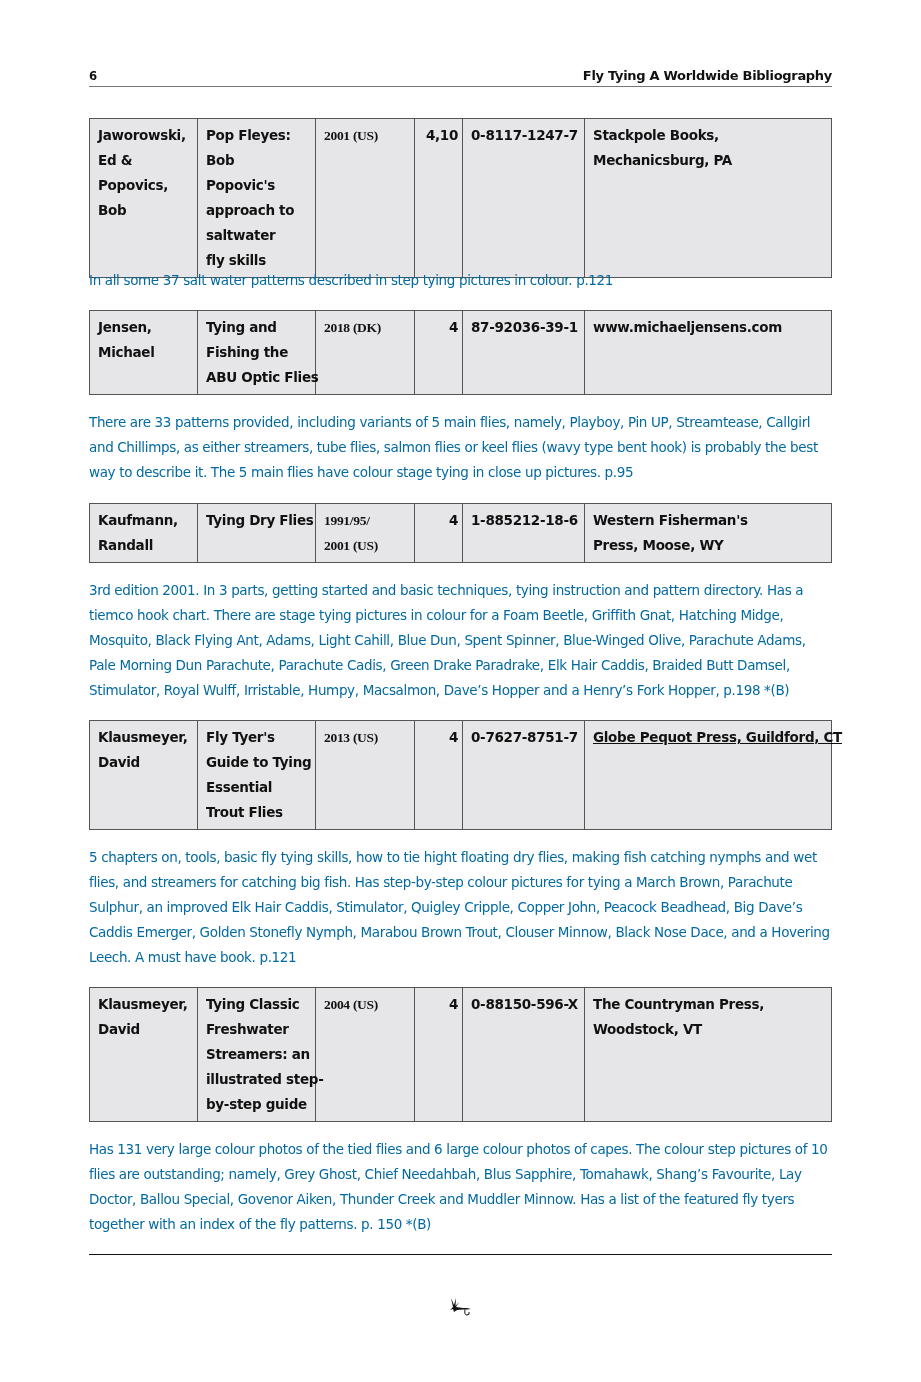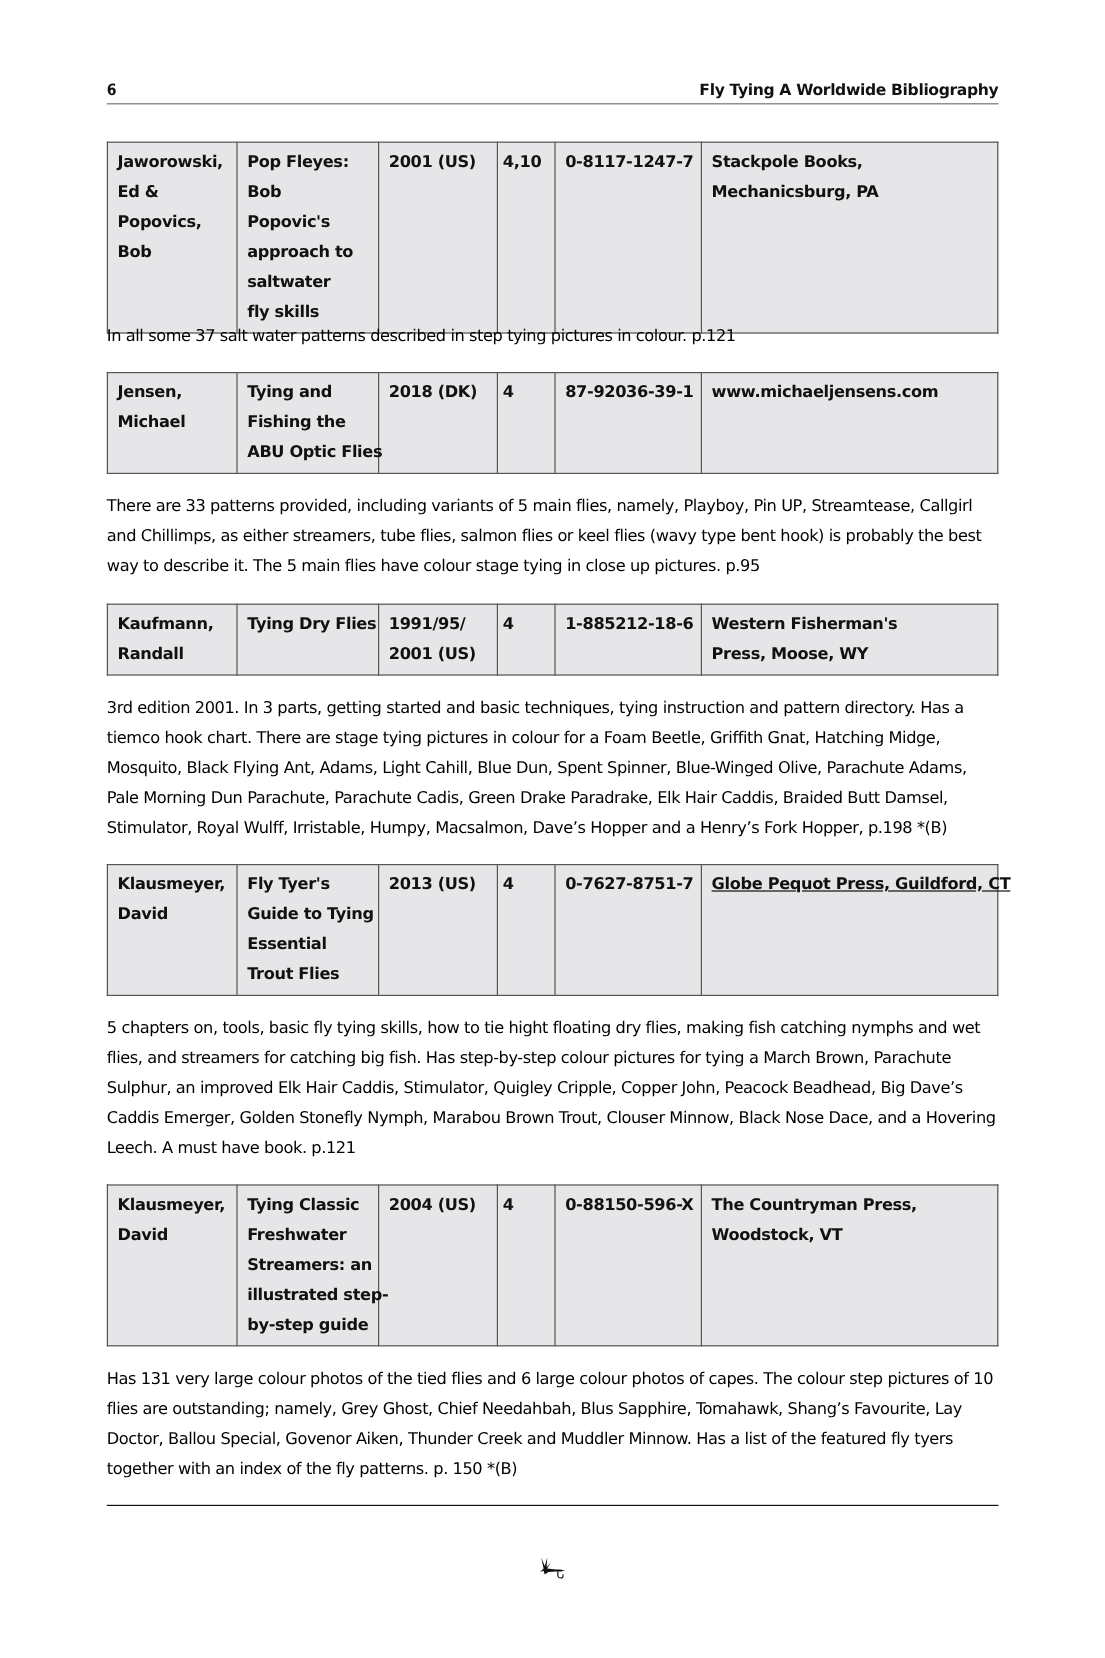--- a/index.html
+++ b/index.html
@@ -4,25 +4,25 @@
 <style>
   html, body { margin: 0; padding: 0; background: #ffffff; }
   body { width: 921px; height: 1382px; position: relative; font-family: "DejaVu Sans", sans-serif; color: #111; overflow: hidden; }
   .page-header { position: absolute; left: 89px; top: 66px; width: 743px; height: 20px; border-bottom: 1px solid #777; }
   .page-number { position: absolute; left: 0; top: 2px; font-size: 13px; font-weight: bold; font-family: "DejaVu Sans Condensed", "DejaVu Sans", sans-serif; }
   .running-title { position: absolute; right: 0; top: 2px; font-size: 13px; font-weight: bold; letter-spacing: -0.3px; margin-left: 28px; }
   .entry-table { position: absolute; left: 89px; width: 743px; border-collapse: collapse; background: #e6e6e8; table-layout: fixed; }
   .entry-table td { border: 1px solid #555; vertical-align: top; padding: 4px 8px 4px 8px; font-size: 13.5px; font-weight: bold; line-height: 25px; letter-spacing: -0.3px; }
   .entry-table td.c-author { width: 91px; }
   .entry-table td.c-title { width: 101px; }
-  .entry-table td.c-year { width: 82px; }
-  .entry-table td.c-cat { width: 39px; text-align: left; padding-left: 4px; padding-right: 4px; }
+  .entry-table td.c-year { width: 82px; font-family: Liberation Serif, serif; }
+  .entry-table td.c-cat { width: 39px; text-align: right; padding-left: 4px; padding-right: 4px; }
   .entry-table td.c-isbn { width: 105px; white-space: nowrap; }
   .entry-table td.c-pub { width: auto; }
-  .desc { position: absolute; left: 89px; width: 745px; font-size: 13.5px; line-height: 25px; letter-spacing: -0.35px; color: #000000; }
+  .desc { position: absolute; left: 89px; width: 745px; font-size: 13.5px; line-height: 25px; letter-spacing: -0.35px; color: #0369a1; }
   .bottom-rule { position: absolute; left: 89px; top: 1254px; width: 743px; height: 0; border-top: 1.5px solid #111; }
   .fly-icon { position: absolute; left: 445px; top: 1296px; width: 30px; height: 24px; }
 </style>
 </head>
 <body>
 
 <div class="page-header">
   <span class="page-number">6</span>
   <span class="running-title">Fly Tying A Worldwide Bibliography</span>
 </div>

